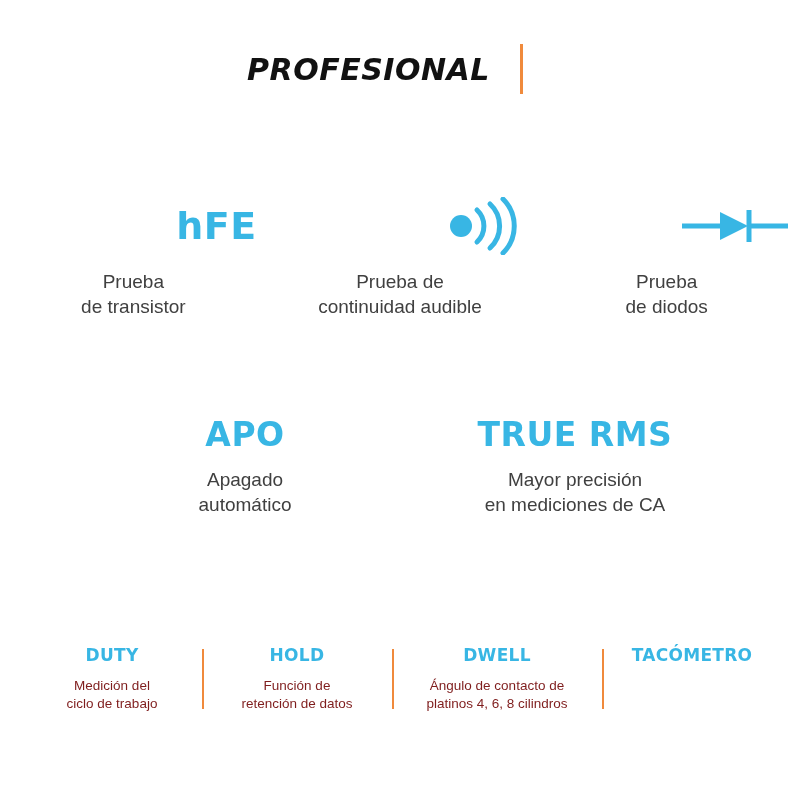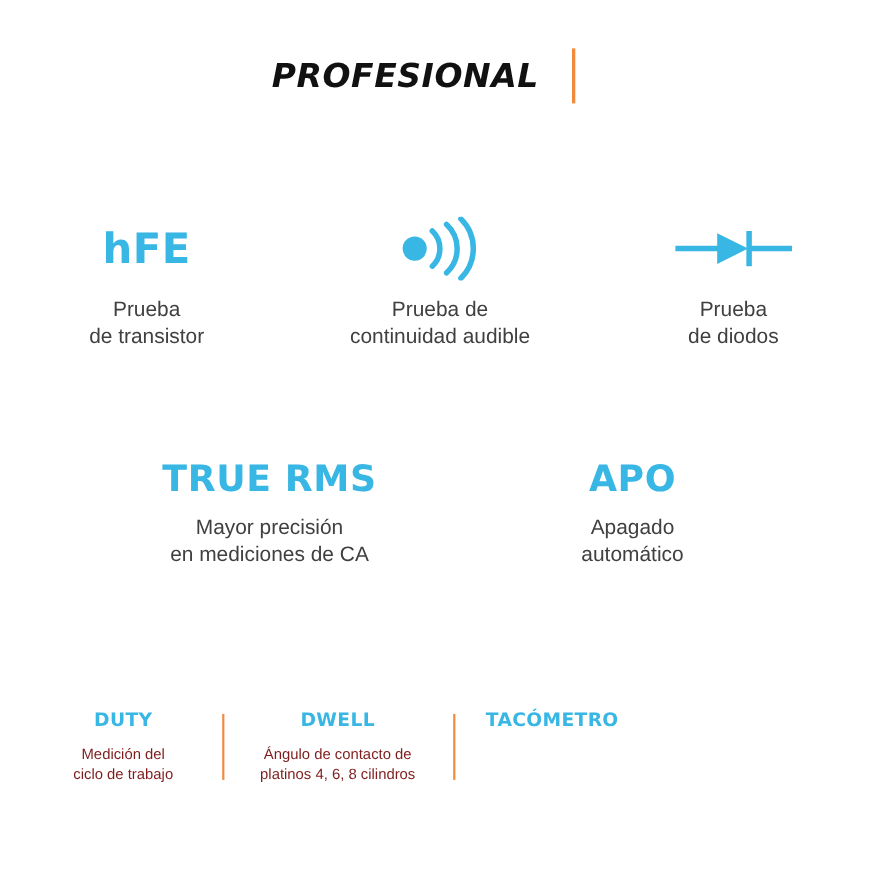--- a/index.html
+++ b/index.html
@@ -66,21 +66,21 @@
   .feat {
     flex: 1;
     text-align: center;
     padding: 0 10px;
     box-sizing: border-box;
   }
   .feat-icon {
     height: 62px;
     display: flex;
     align-items: center;
-    justify-content: center;
+    justify-content: flex-end;
   }
   .feat-label {
     font-size: 19px;
     line-height: 25px;
     color: #404040;
     margin-top: 12px;
     white-space: pre-line;
   }
   .big-blue {
     color: #38b6e4;
@@ -199,42 +199,48 @@
       </div>
       <div class="feat-label">Prueba
 de diodos</div>
     </div>
 
   </div>
 
   <div class="row-mid">
 
     <div class="feat">
+      <div class="mid-title">APO</div>
+      <div class="feat-label">Apagado
+automático</div>
+    </div>
+
+    <div class="feat">
       <div class="mid-title">TRUE RMS</div>
       <div class="feat-label">Mayor precisión
 en mediciones de CA</div>
     </div>
 
-    <div class="feat">
-      <div class="mid-title">APO</div>
-      <div class="feat-label">Apagado
-automático</div>
-    </div>
-
   </div>
 
   <div class="row-bottom">
 
     <div class="bcell c0">
 
       <div class="btitle">DUTY</div>
       <div class="bdesc">Medición del
 ciclo de trabajo</div>
     </div>
 
+    <div class="bcell c1">
+      <div class="sep"></div>
+      <div class="btitle">HOLD</div>
+      <div class="bdesc">Función de
+retención de datos</div>
+    </div>
 
     <div class="bcell c2">
       <div class="sep"></div>
       <div class="btitle">DWELL</div>
       <div class="bdesc">Ángulo de contacto de
 platinos 4, 6, 8 cilindros</div>
     </div>
 
     <div class="bcell c3">
       <div class="sep"></div>

